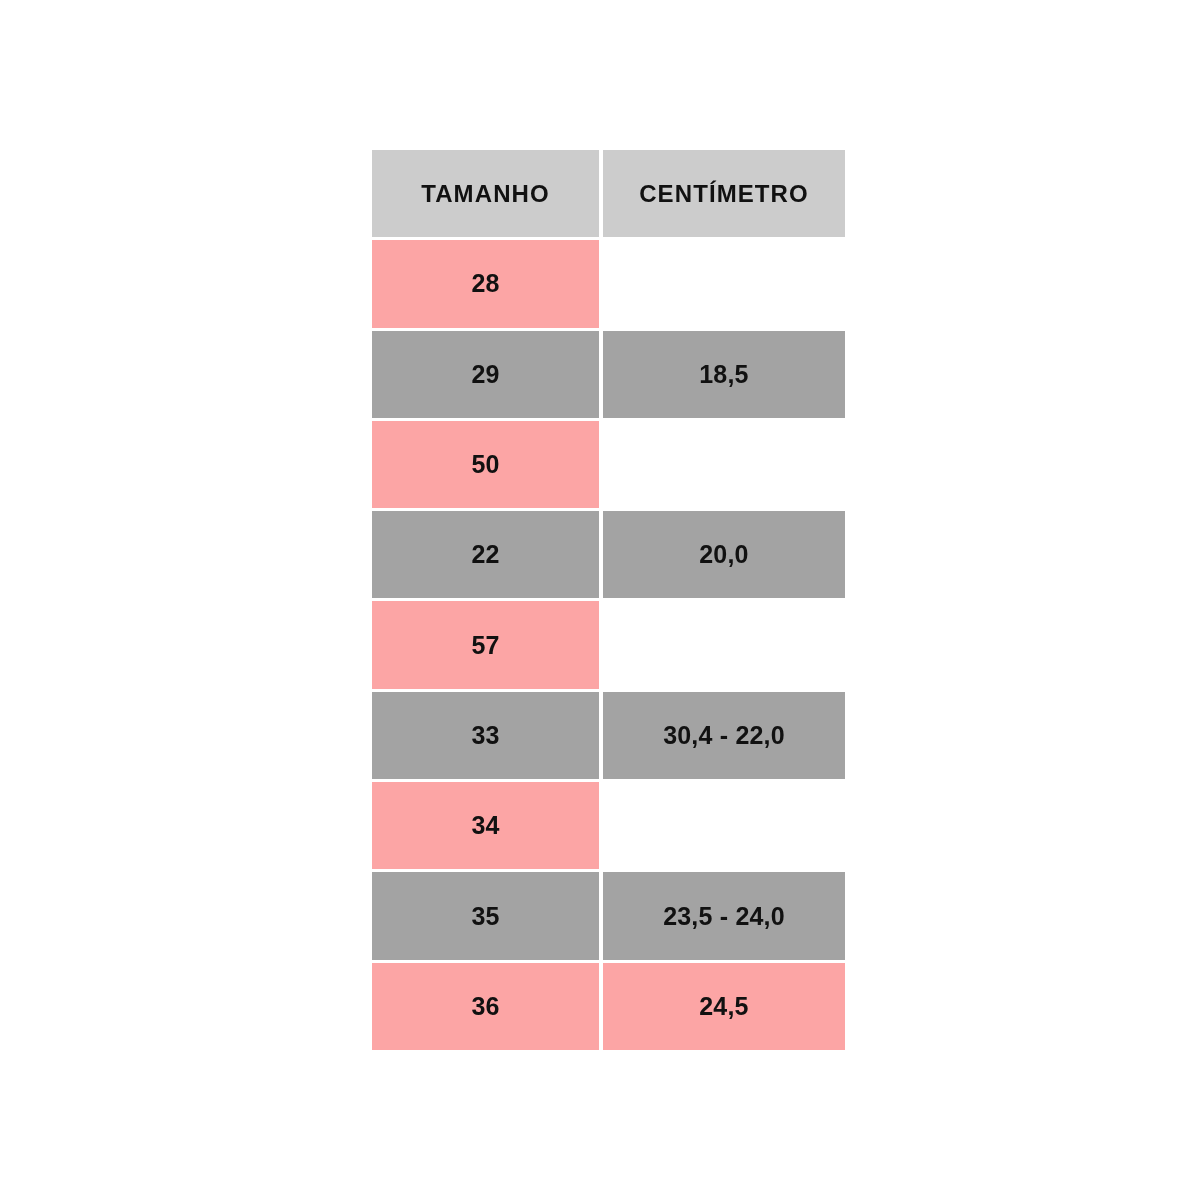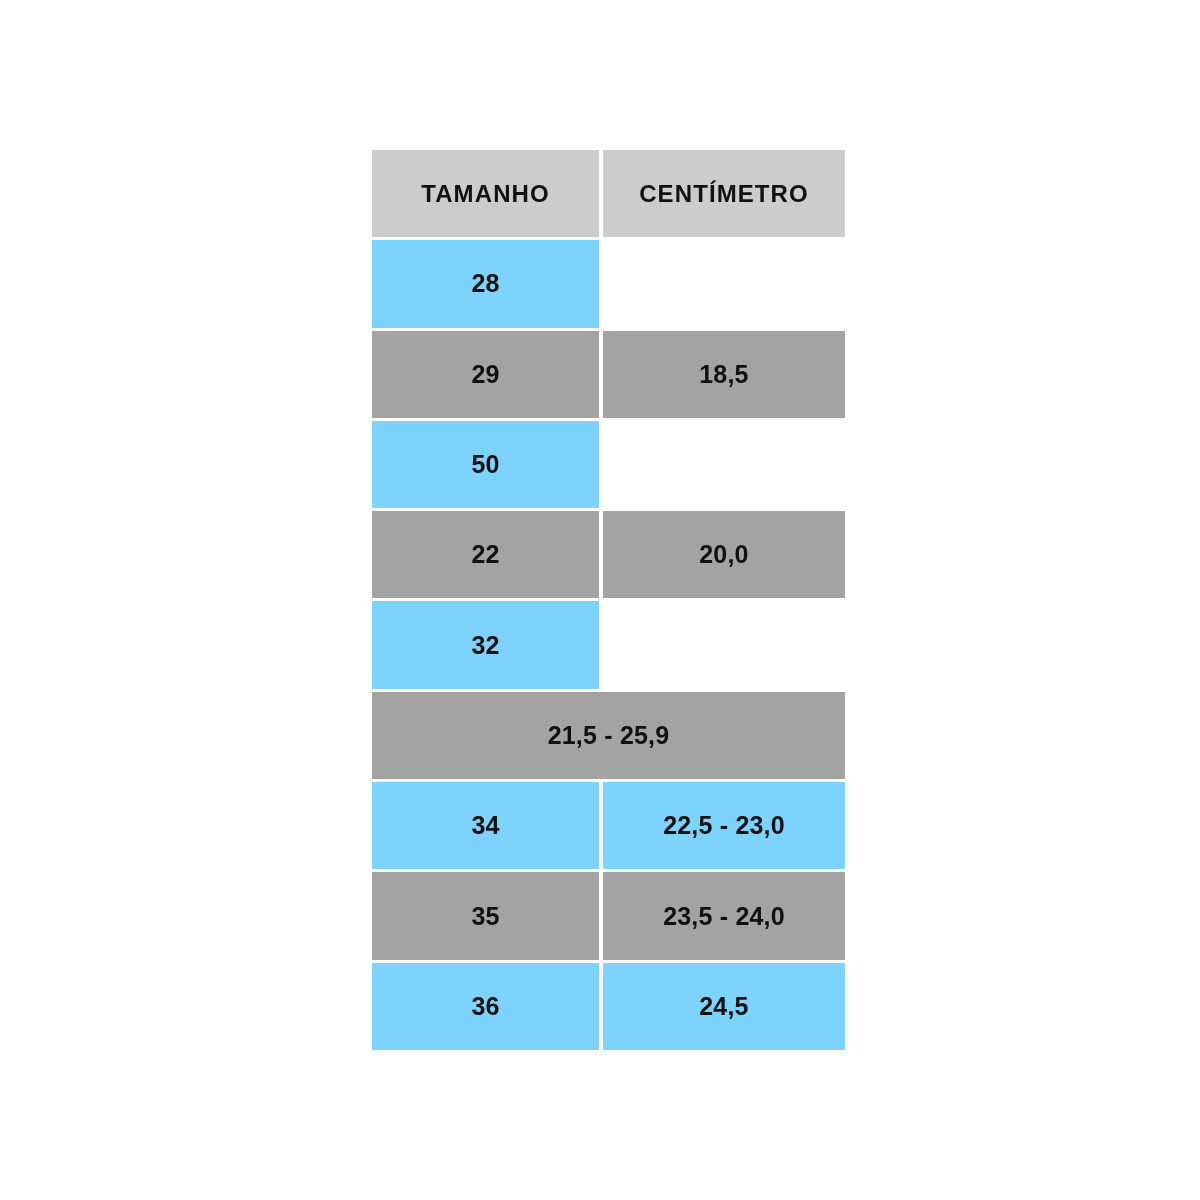--- a/index.html
+++ b/index.html
@@ -55,21 +55,21 @@
   
   .cell.col-size {
     flex: 0 0 227px;
   }
   .cell.col-cm {
     flex: 1 1 auto;
     text-align: right;
   }
 
   .row.shade-dark .cell { background: #a3a3a3; }
-  .row.shade-light .cell { background: #7dd3fc; }
+  .row.shade-light .cell { background: #fca5a5; }
 
   .row.header-row .cell {
     background: #cccccc;
     font-size: 24px;
     font-weight: 700;
     letter-spacing: 1.1px;
     text-transform: uppercase;
   }
 
   .row.data-row .cell {
@@ -96,28 +96,28 @@
         <div class="cell col-cm">18,5</div>
       </div>
       <div class="row data-row shade-light">
         <div class="cell col-size">50</div>
       </div>
       <div class="row data-row shade-dark">
         <div class="cell col-size">22</div>
         <div class="cell col-cm">20,0</div>
       </div>
       <div class="row data-row shade-light">
-        <div class="cell col-size">32</div>
+        <div class="cell col-size">57</div>
       </div>
       <div class="row data-row shade-dark">
-        <div class="cell col-cm">21,5 - 25,9</div>
+        <div class="cell col-size">33</div>
+        <div class="cell col-cm">30,4 - 22,0</div>
       </div>
       <div class="row data-row shade-light">
         <div class="cell col-size">34</div>
-        <div class="cell col-cm">22,5 - 23,0</div>
       </div>
       <div class="row data-row shade-dark">
         <div class="cell col-size">35</div>
         <div class="cell col-cm">23,5 - 24,0</div>
       </div>
       <div class="row data-row shade-light">
         <div class="cell col-size">36</div>
         <div class="cell col-cm">24,5</div>
       </div>
     </div>

